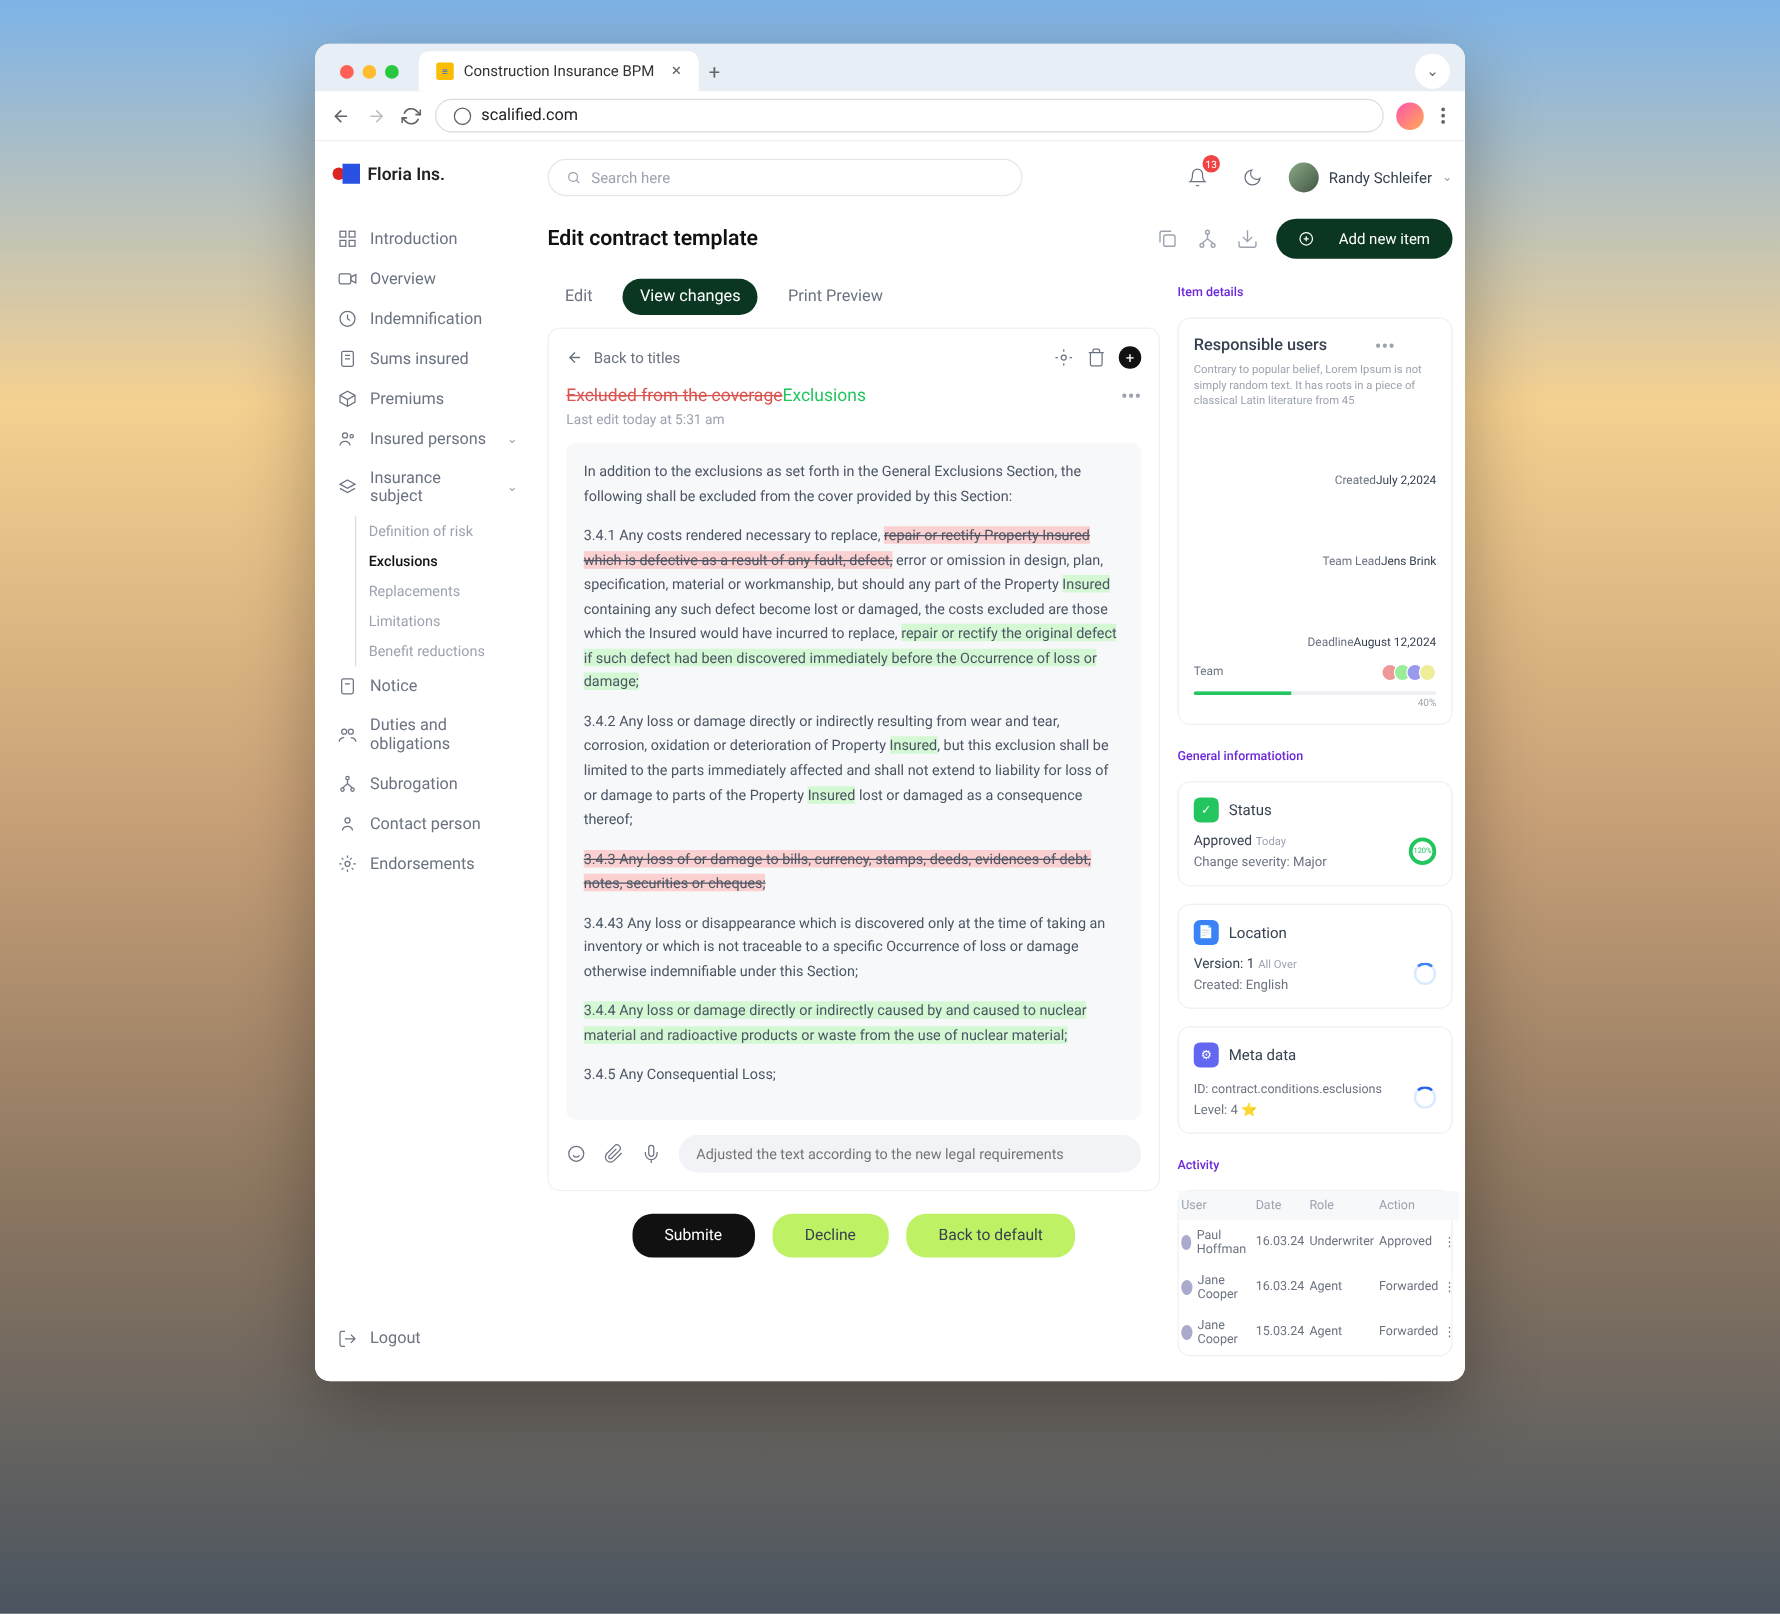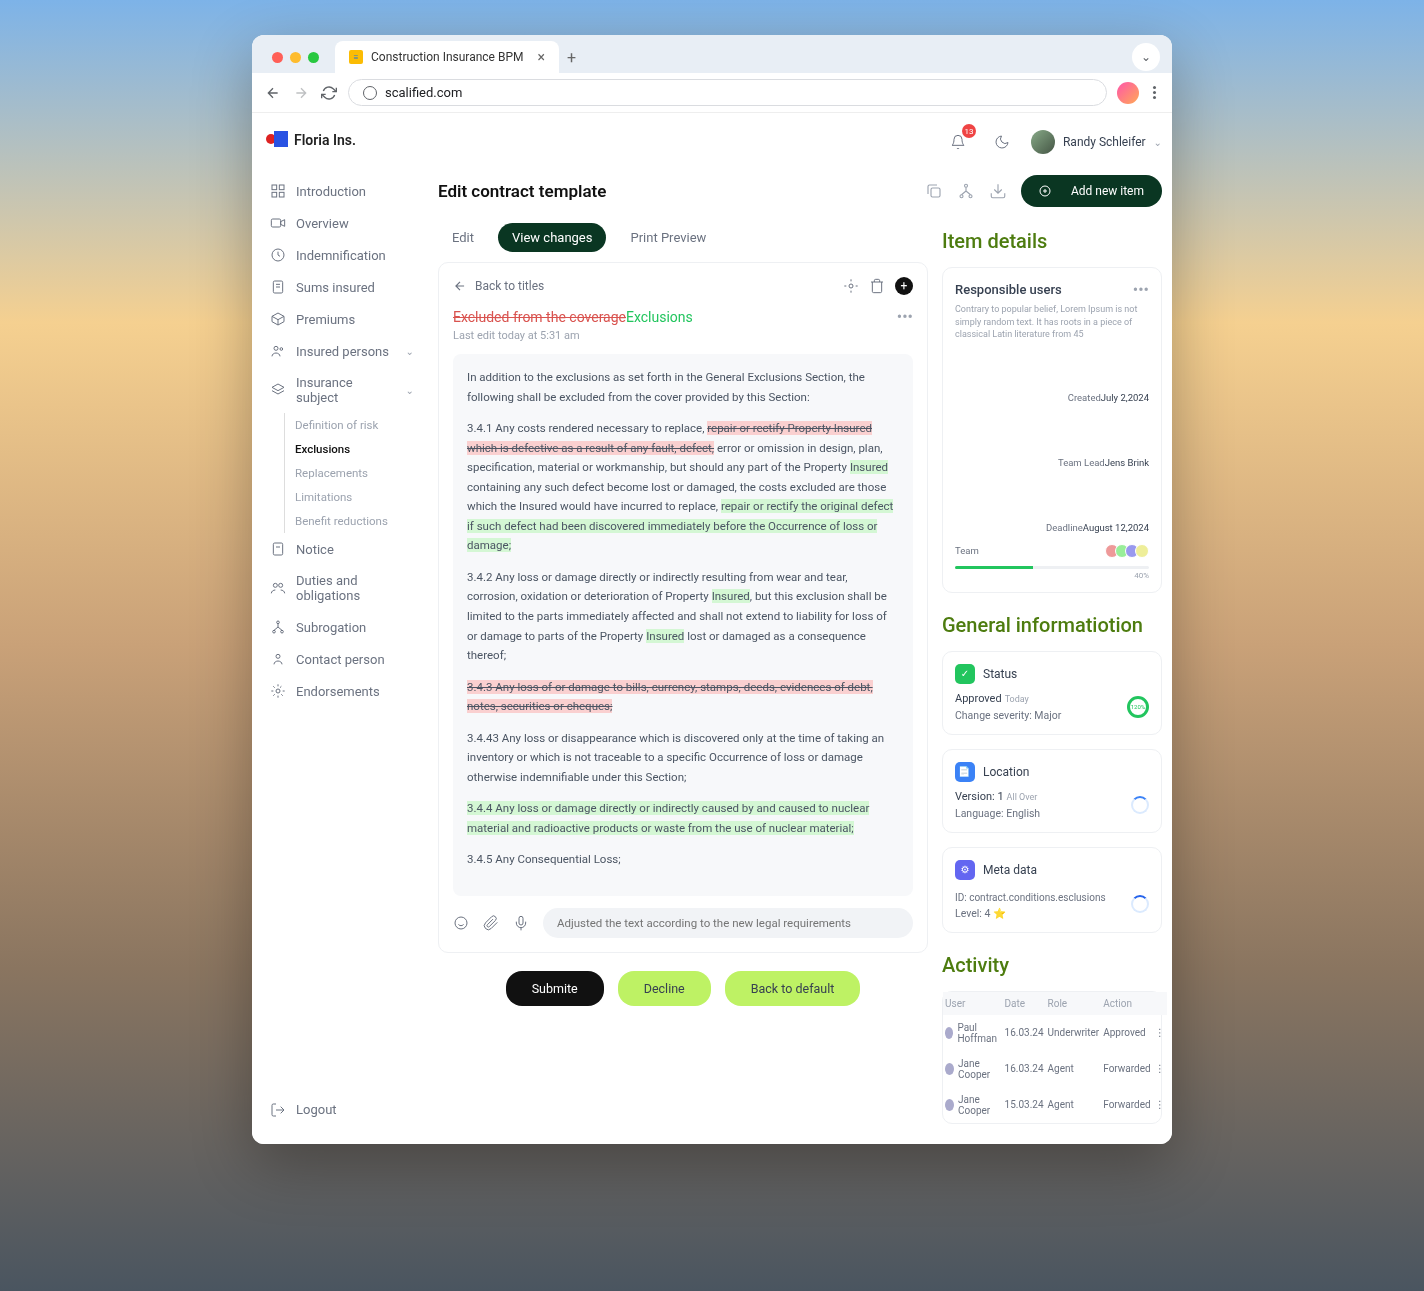--- a/index.html
+++ b/index.html
@@ -81,33 +81,33 @@
 .doc-body { background:#f7f8fa; border-radius:8px; padding:14px; font-size:11.5px; color:#4b5563; line-height:1.7; }
 .doc-body p { margin-bottom:12px; }
 .comment-row { display:flex; align-items:center; gap:14px; margin-top:12px; }
 .comment-input { flex:1; background:#f1f3f6; border-radius:16px; padding:8px 14px; font-size:11.5px; color:#6b7280; border:none; }
 .action-row { display:flex; gap:14px; justify-content:center; margin-top:18px; }
 .btn { border:none; border-radius:16px; padding:10px 26px; font-size:12.5px; cursor:pointer; }
 .btn-dark { background:#111; color:#fff; }
 .btn-light { background:#bef264; color:#374151; }
 .side-col { width: 220px; display:flex; flex-direction:column; gap:14px; }
 .panel { border:1px solid #eef0f3; border-radius:10px; padding:12px; background:#fff; }
-.panel-title-row { display:flex; justify-content:space-between; align-items:center; }
+.panel-title-row { display:flex; align-items:center;gap:38px; }
 .panel-title { font-size:13px; font-weight:500; color:#374151; }
 .panel-desc { font-size:9px; color:#9ca3af; margin-top:4px; line-height:1.4; }
 .kv-list { margin-top:10px; }
 .kv { display:flex; justify-content:flex-end; font-size:9.5px; color:#6b7280; padding:3px 0;margin-top:48px; }
 .kv-v { color:#374151; }
 .team-row { display:flex; justify-content:space-between; align-items:center; margin-top:8px; }
 .avatars { display:flex; }
 .avatars .av { width:14px;height:14px;border-radius:50%;margin-left:-4px;border:1px solid #fff; }
 .progress { height:3px; background:#eef0f3; border-radius:2px; margin-top:8px; overflow:hidden; position:relative; }
 .progress-fill { height:100%; background:#22c55e; }
 .pct { font-size:8px; color:#9ca3af; text-align:right; margin-top:2px; }
-.section-heading { font-size:20px; font-weight:500; color:#4d7c0f; margin:6px 0 0; }
+.section-heading { font-size:10px; font-weight:500; color:#6d28d9; margin:6px 0 0; }
 .card-row { display:flex; align-items:center; gap:8px; margin-bottom:8px; }
 .card-icon { width:20px;height:20px;border-radius:5px;display:flex;align-items:center;justify-content:center;color:#fff;font-size:10px; }
 .ci-green { background:#22c55e; }
 .ci-blue { background:#3b82f6; }
 .ci-purple { background:#6366f1; }
 .card-label { font-size:12px; color:#374151; }
 .status-line { font-size:11px; color:#374151; }
 .status-sub { font-size:9px; color:#9ca3af; margin-left:3px; }
 .status-ring { width:22px;height:22px;border-radius:50%;border:3px solid #22c55e; display:flex;align-items:center;justify-content:center;font-size:6px;color:#22c55e; margin-left:auto; }
 .spinner { width:18px;height:18px;border-radius:50%;border:2px solid #dbeafe;border-top-color:#3b82f6; margin-left:auto; }
@@ -284,20 +284,27 @@
         <svg class="side-icon" viewBox="0 0 24 24" fill="none" stroke="currentColor" stroke-width="1.5">
             <path d="M9 21H5a2 2 0 01-2-2V5a2 2 0 012-2h4m7 14l5-5-5-5m5 5H9"></path>
           </svg>
         <span>Logout</span>
       </div>
     </aside>
 
     <div class="main">
       <div class="content-col">
         <div class="topbar">
+          <div class="search-box">
+            <svg width="12" height="12" viewBox="0 0 24 24" fill="none" stroke="currentColor" stroke-width="2">
+                <circle cx="11" cy="11" r="7"></circle>
+                <line x1="21" y1="21" x2="16" y2="16"></line>
+              </svg>
+            <span>Search here</span>
+          </div>
           <div class="topbar-right">
             <div class="icon-btn">
               <svg width="16" height="16" viewBox="0 0 24 24" fill="none" stroke="currentColor" stroke-width="1.5">
                   <path d="M18 8a6 6 0 00-12 0c0 7-3 9-3 9h18s-3-2-3-9M13.73 21a2 2 0 01-3.46 0"></path>
                 </svg>
               <span class="badge">13</span>
             </div>
             <div class="icon-btn">
               <svg width="16" height="16" viewBox="0 0 24 24" fill="none" stroke="currentColor" stroke-width="1.5">
                   <path d="M21 12.79A9 9 0 1111.21 3 7 7 0 0021 12.79z"></path>
@@ -465,21 +472,21 @@
             </div>
 
             <div class="panel">
               <div class="card-row">
                 <div class="card-icon ci-blue">📄</div>
                 <div class="card-label">Location</div>
               </div>
               <div style="display:flex;align-items:center;">
                 <div>
                   <div class="status-line"><span>Version: 1</span><span class="status-sub">All Over</span></div>
-                  <div class="small-text">Language: English</div>
+                  <div class="small-text">Created: English</div>
                 </div>
                 <div class="spinner"></div>
               </div>
             </div>
 
             <div class="panel">
               <div class="card-row">
                 <div class="card-icon ci-purple">⚙</div>
                 <div class="card-label">Meta data</div>
               </div>

